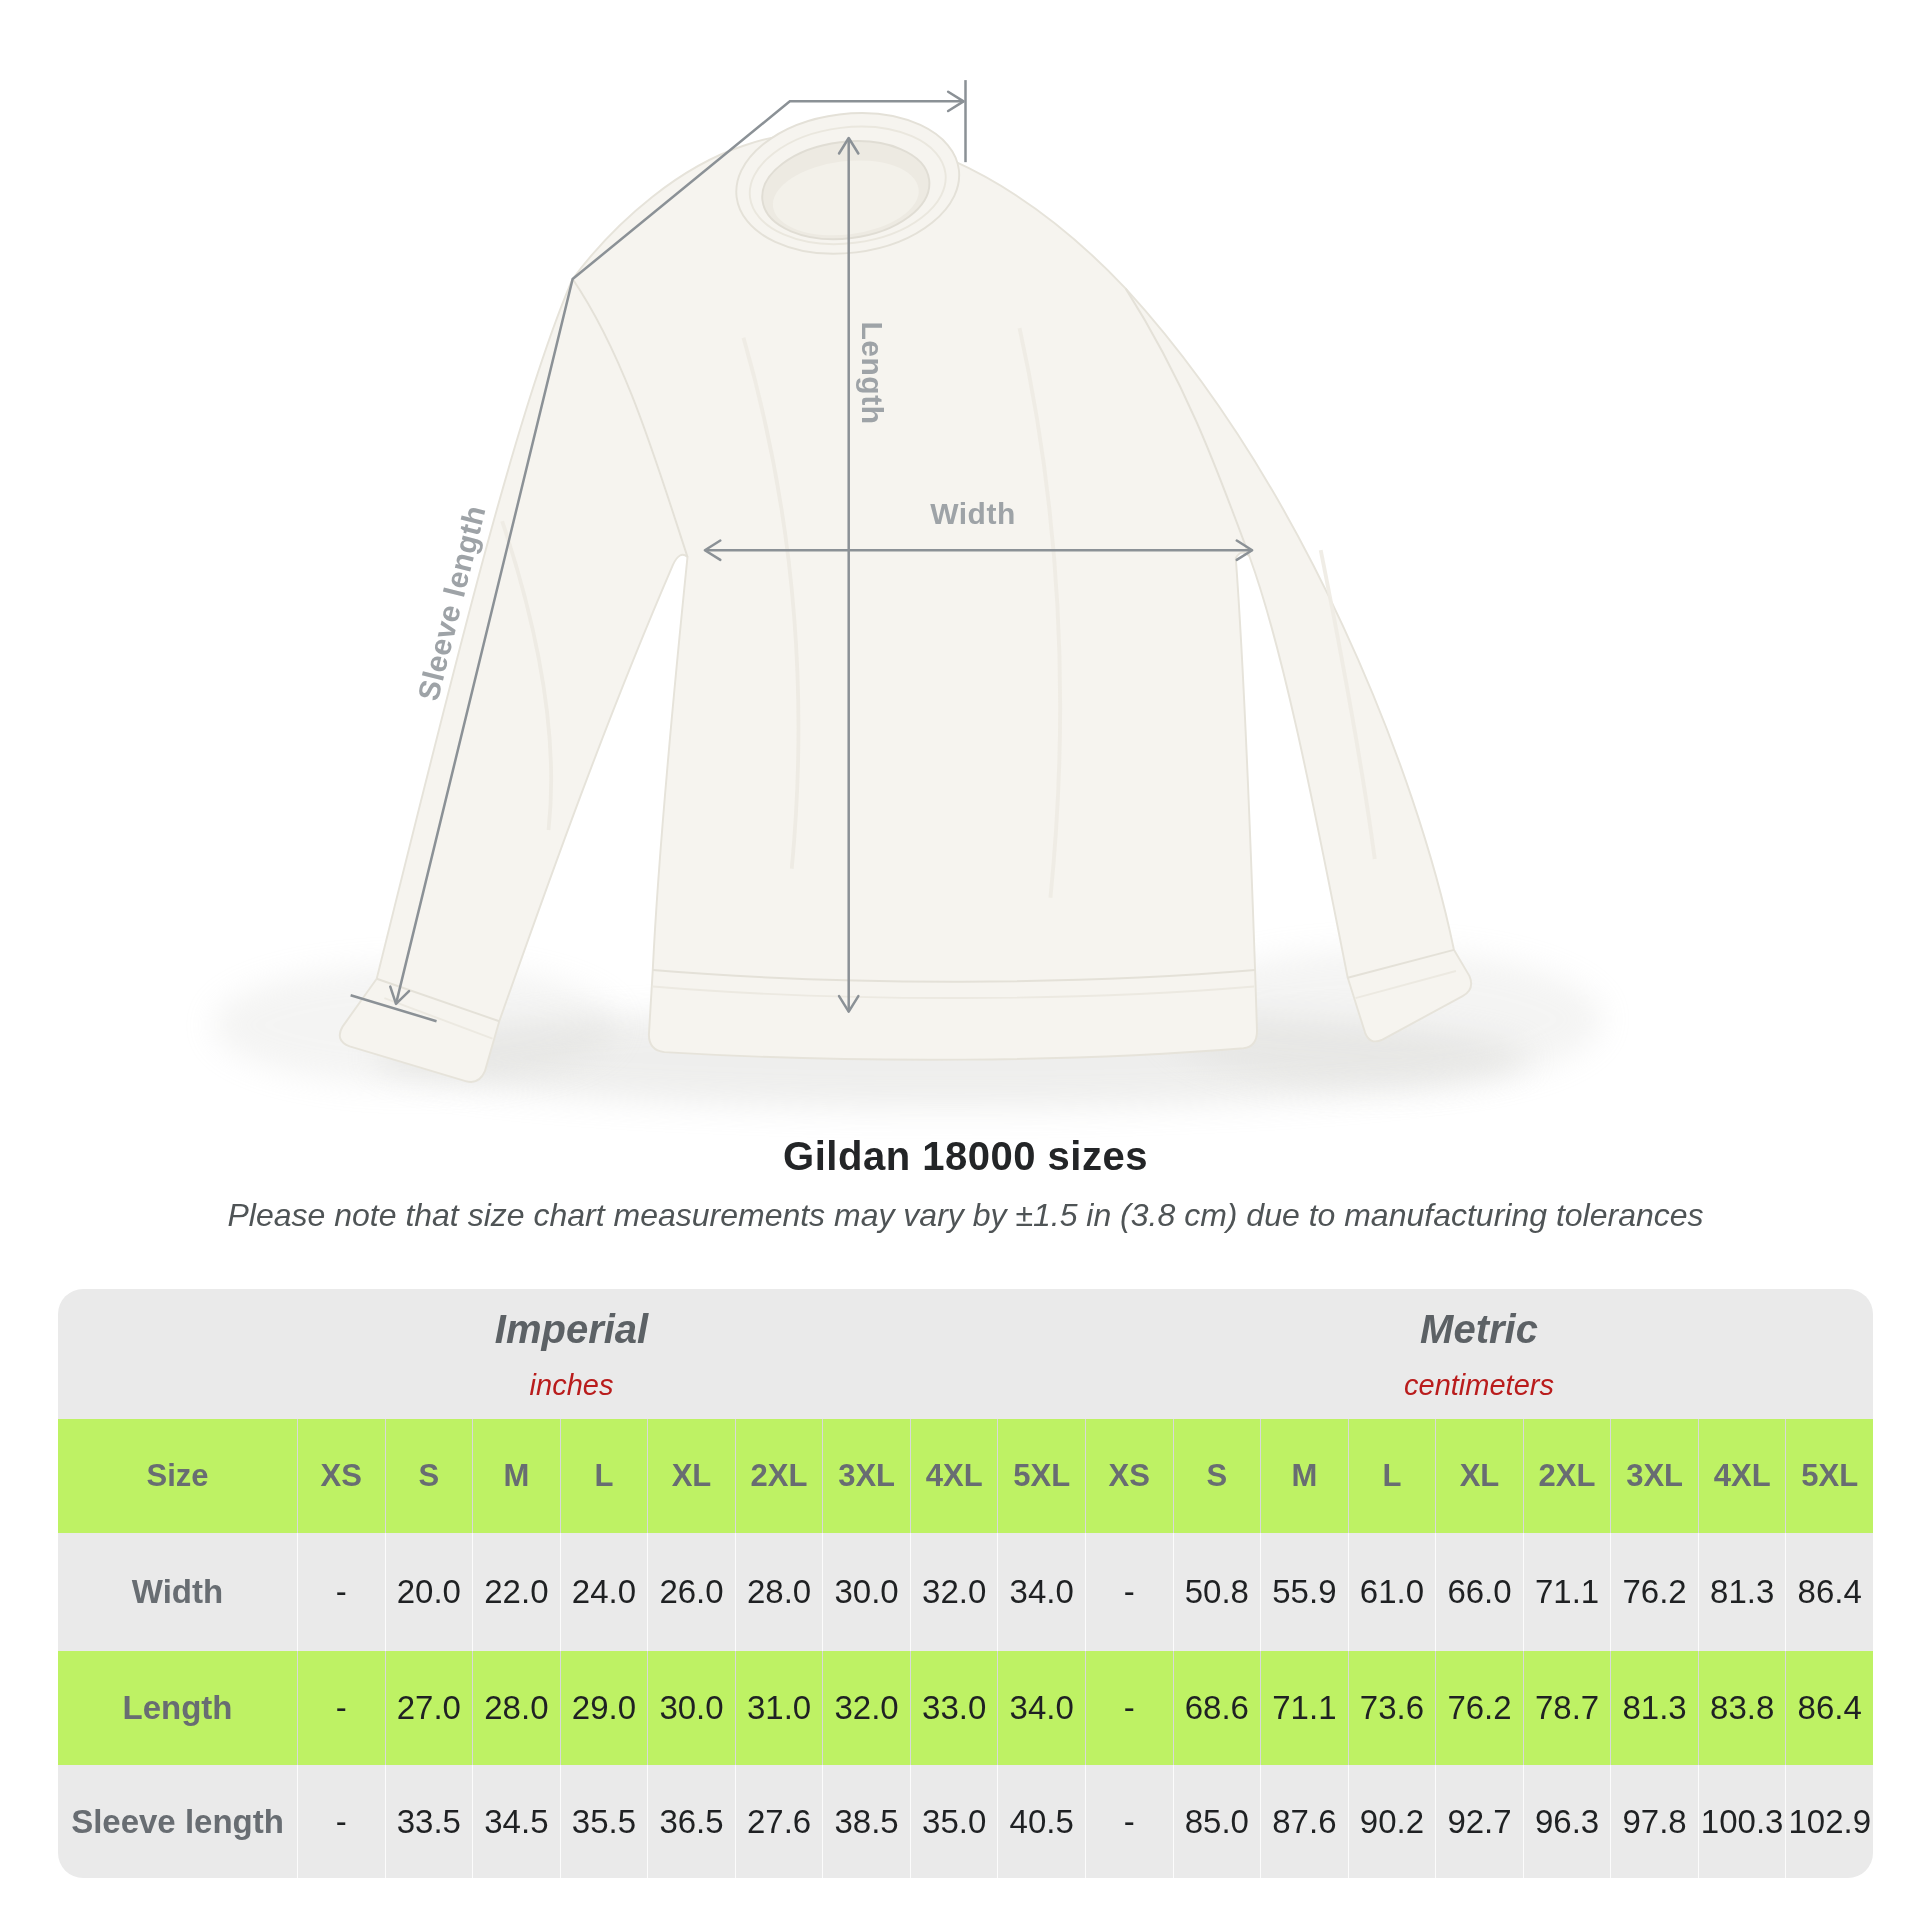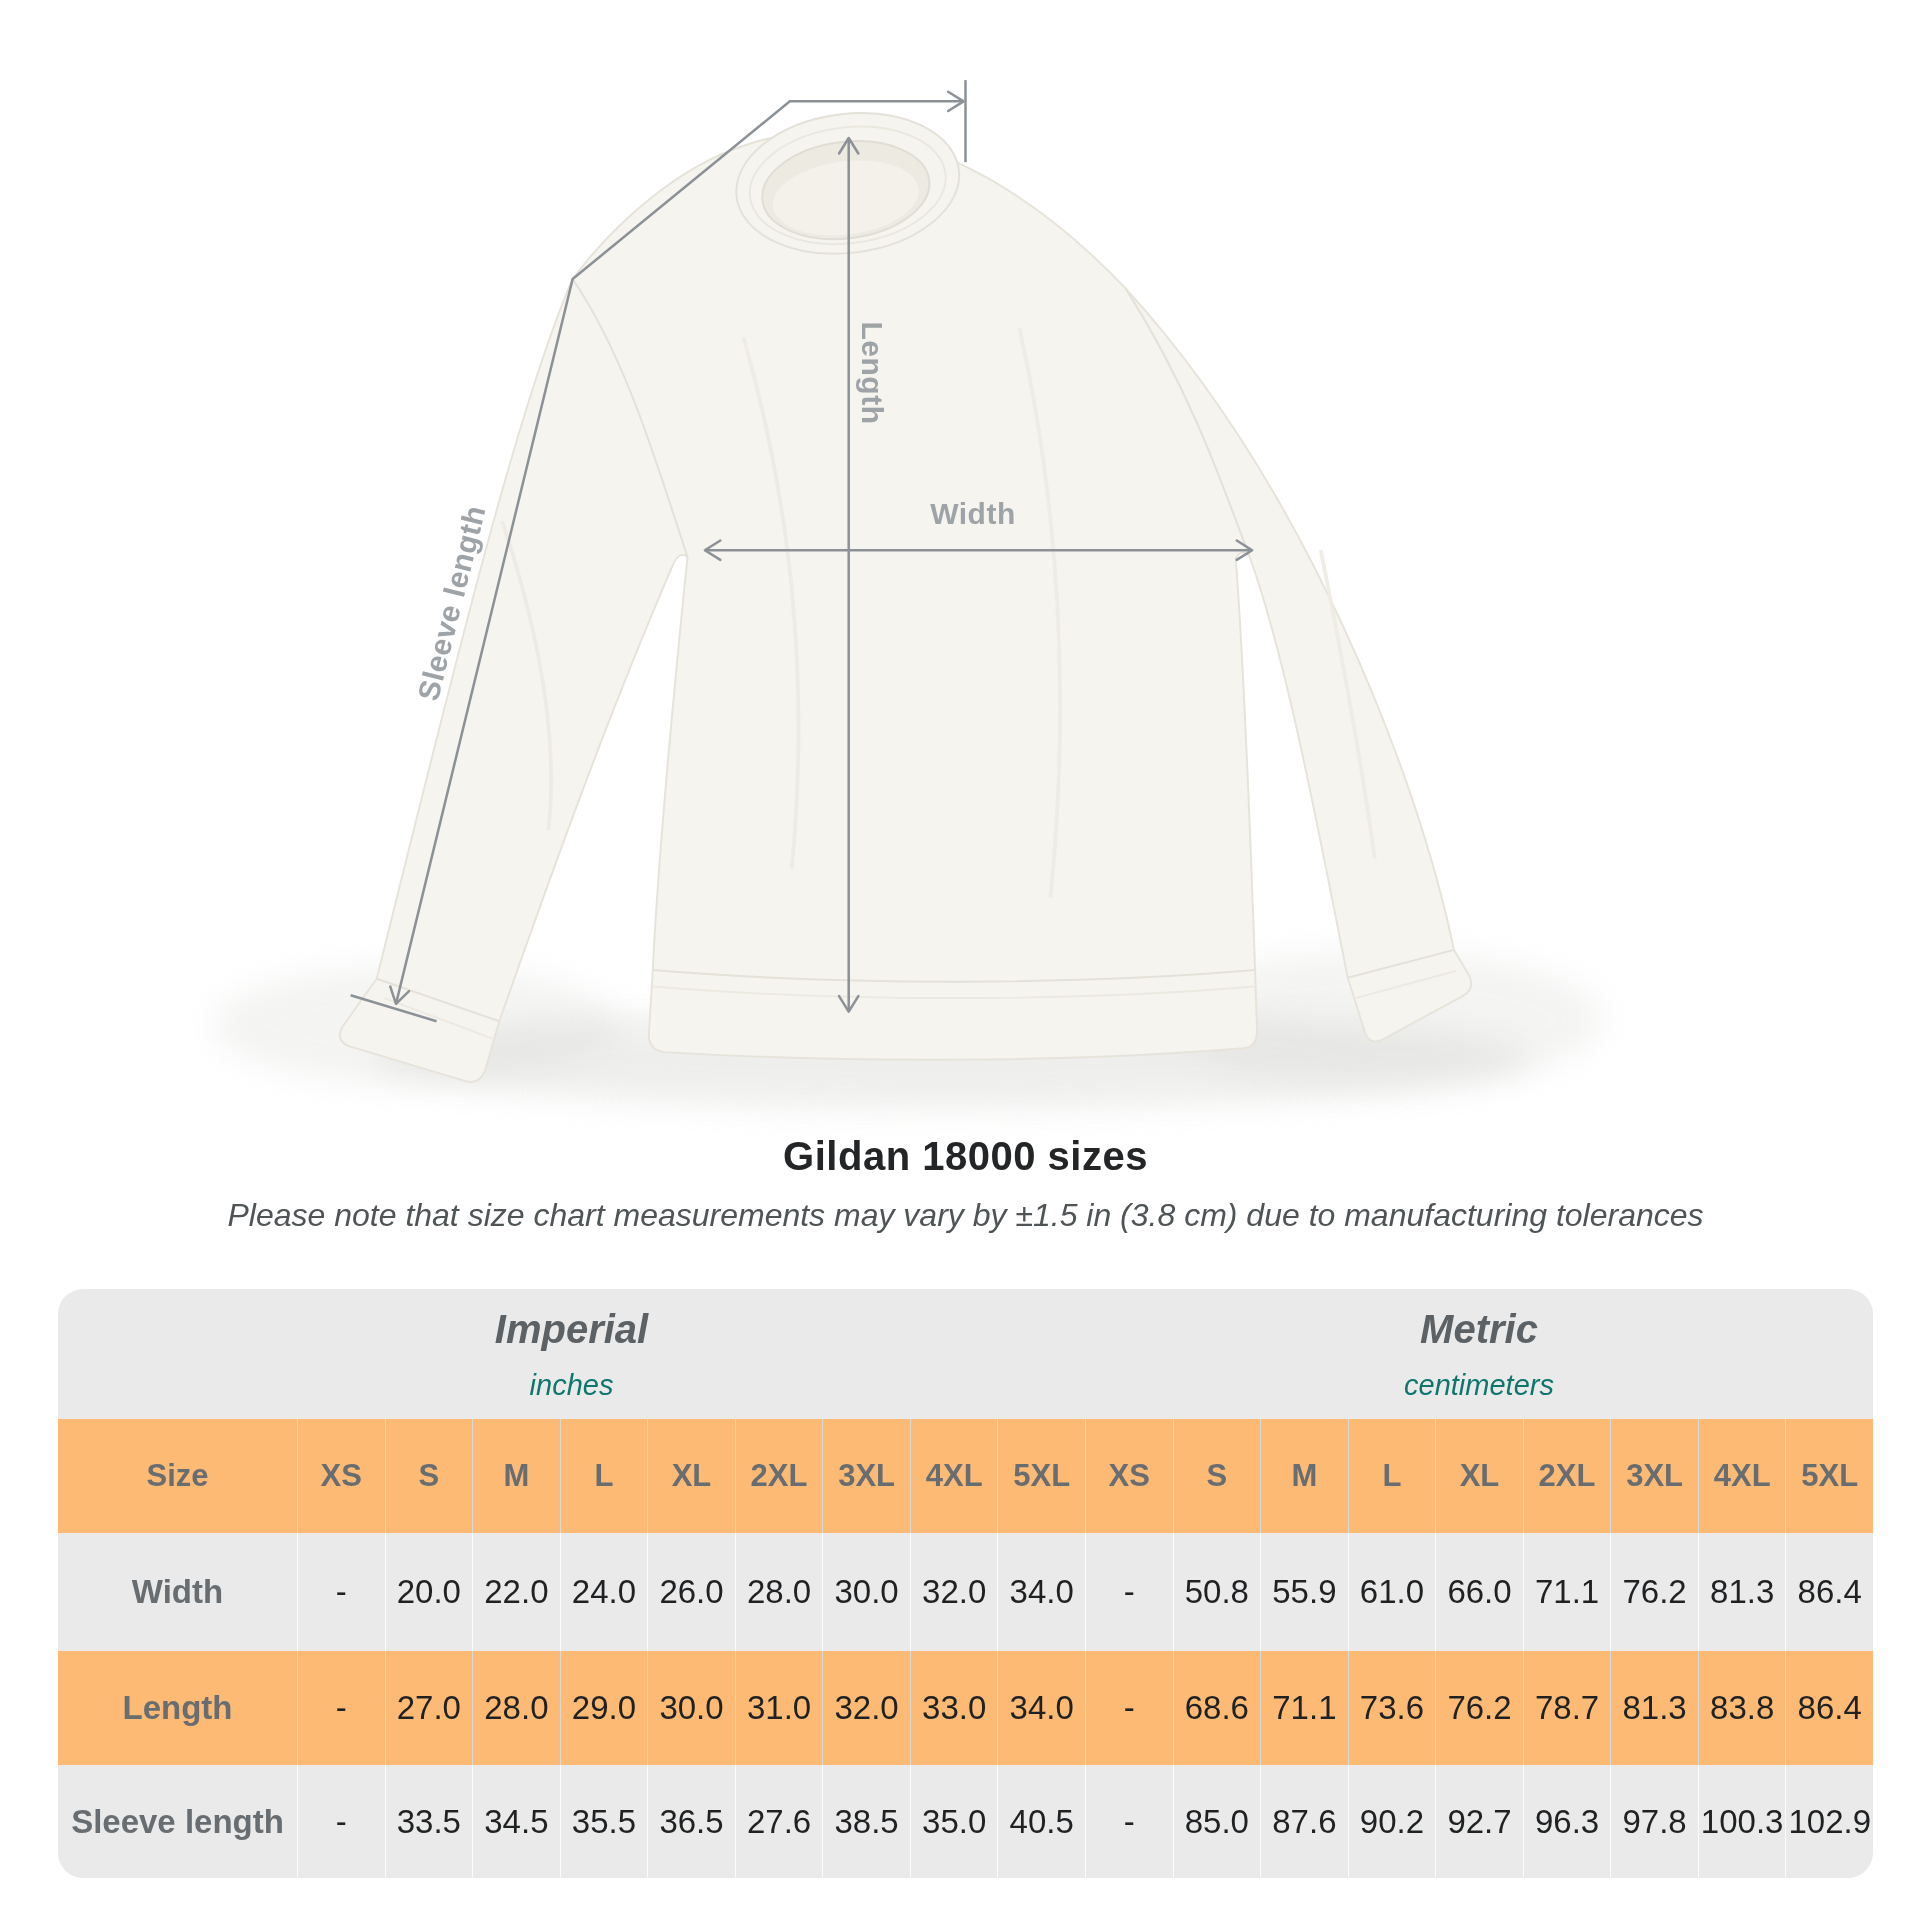--- a/index.html
+++ b/index.html
@@ -24,25 +24,25 @@
   }
   .size-table{
     position:absolute;left:58px;top:1289px;width:1815px;height:589px;
     border-radius:25px;overflow:hidden;background:#ffffff;
   }
   .band{
     display:grid;grid-template-columns:1027px 788px;height:130px;background:#eaeaea;
   }
   .band-group{display:flex;flex-direction:column;align-items:center;justify-content:center;gap:17px;}
   .band-title{font-size:40px;font-weight:bold;font-style:italic;color:#5c6165;}
-  .band-sub{font-size:29px;font-style:italic;color:#0f766e;}
+  .band-sub{font-size:29px;font-style:italic;color:#b91c1c;}
   .trow{
     display:grid;grid-template-columns:239px repeat(18,1fr);align-items:stretch;
   }
-  .trow.white{background:#fdba74;--sep:#d9d9d9;}
+  .trow.white{background:#bef264;--sep:#d9d9d9;}
   .trow.gray{background:#eaeaea;--sep:rgba(255,255,255,.85);}
   .trow.r-header{height:114px;}
   .trow.r-width{height:118px;}
   .trow.r-length{height:114px;}
   .trow.r-sleeve{height:113px;}
   .c{
     display:flex;align-items:center;justify-content:center;
     font-size:33px;color:#1f2123;
   }
   .c:not(:first-child){border-left:1.9px solid var(--sep);}

